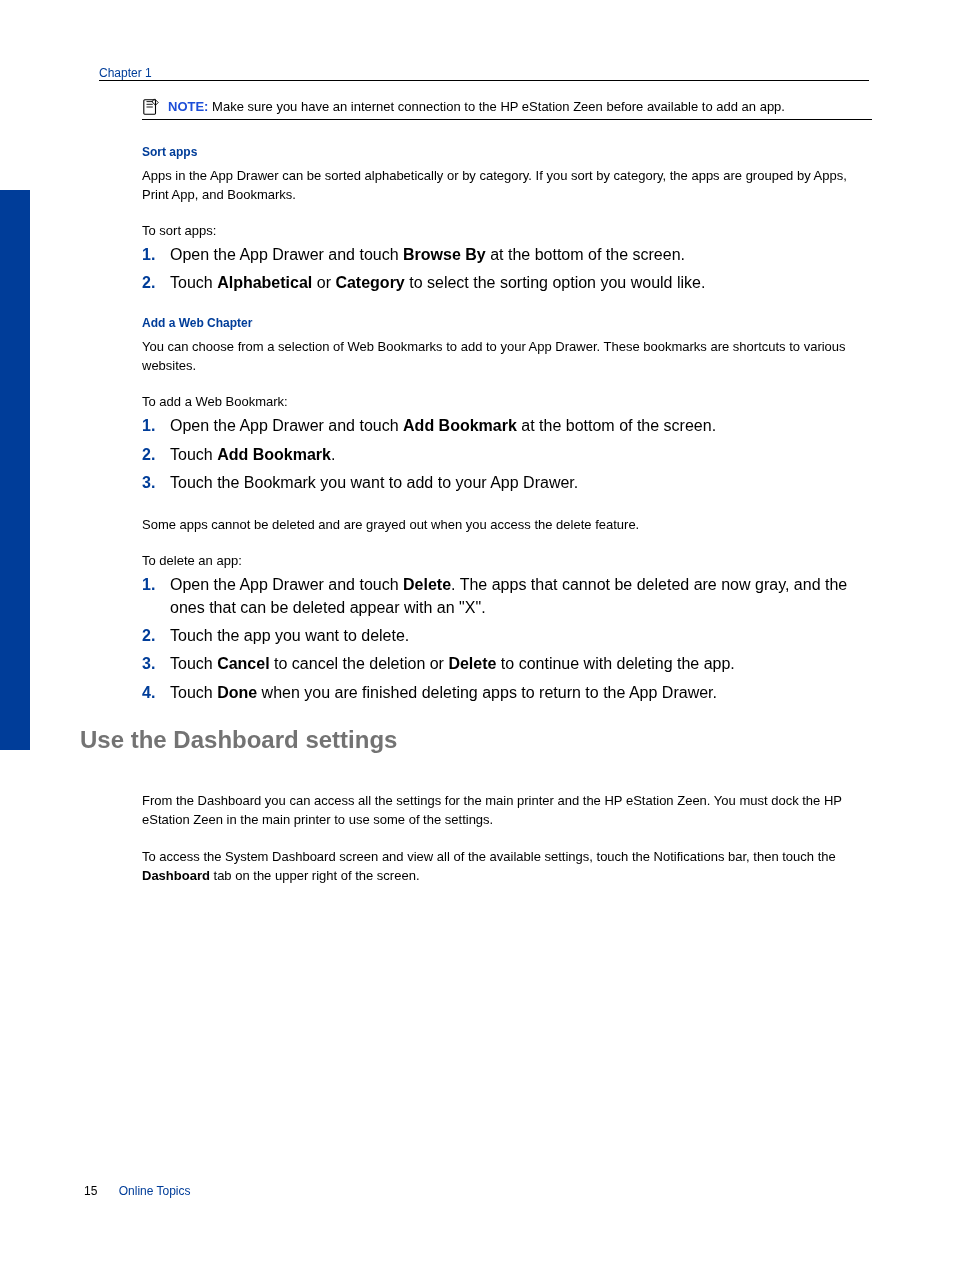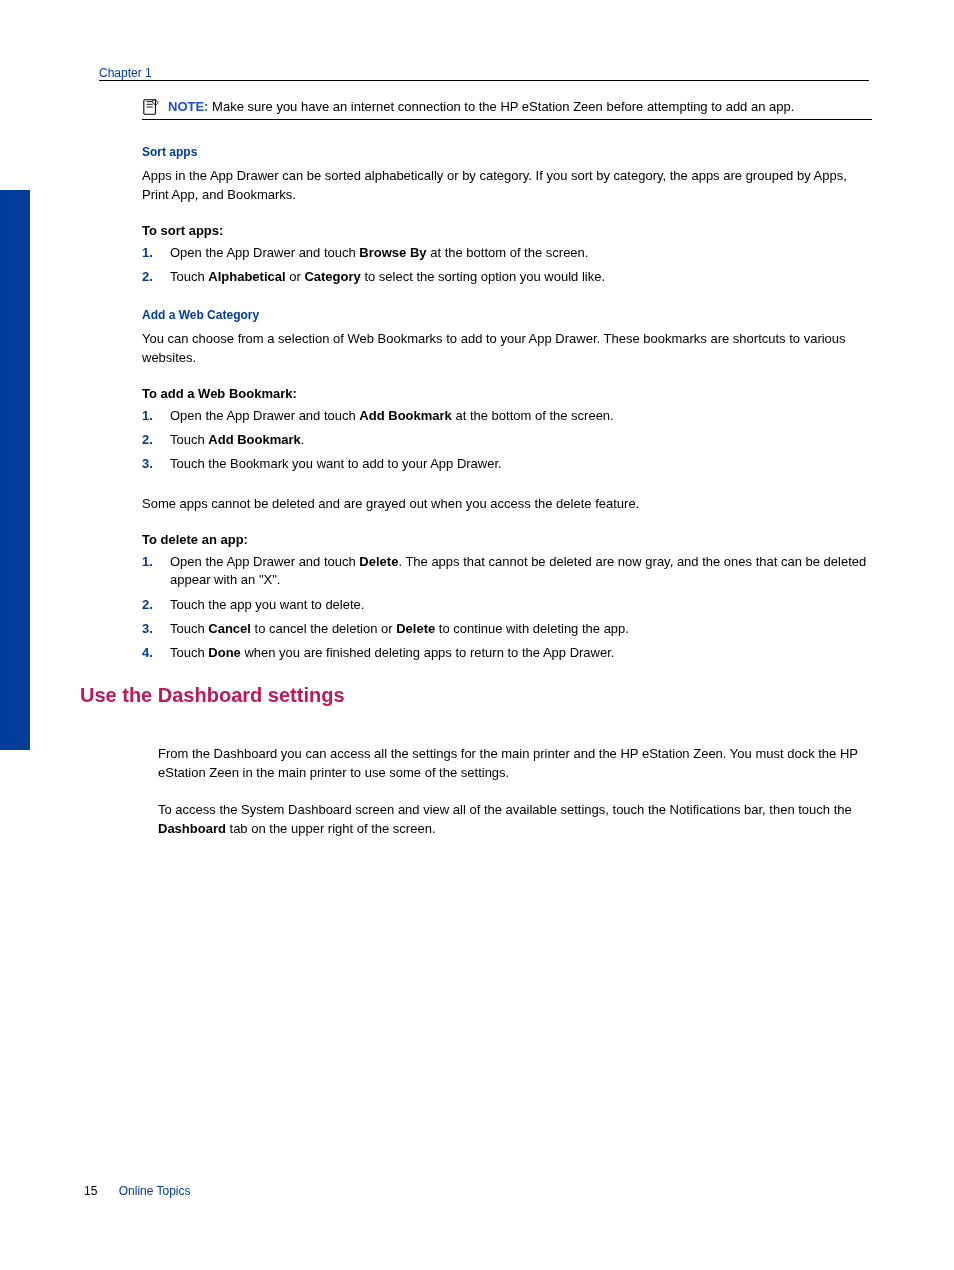--- a/index.html
+++ b/index.html
@@ -81,53 +81,52 @@
       font-size: 12px;
       margin-bottom: 8px;
     }
     .body-text {
       font-size: 13px;
       line-height: 1.45;
       margin-bottom: 18px;
     }
     .steps-title {
       font-size: 13px;
-      font-weight: bold;
+      font-weight: normal;
       margin-bottom: 6px;
     }
     ol.steps {
       list-style: none;
       counter-reset: step;
       margin-bottom: 22px;
     }
     ol.steps li {
       counter-increment: step;
-      font-size: 13px;
+      font-size: 16px;
       line-height: 1.4;
       margin-bottom: 6px;
       padding-left: 28px;
       position: relative;
     }
     ol.steps li::before {
       content: counter(step) ".";
       position: absolute;
       left: 0;
       color: #003d99;
       font-weight: bold;
     }
     .section-h1 {
       position: absolute;
       left: 80px;
-      color: #be185d;
-      font-size: 20px;
+      color: #737373;
+      font-size: 24px;
       font-weight: bold;
     }
     .dash-body {
       margin-top: 38px;
-      margin-left: 16px;
     }
     .footer {
       position: absolute;
       left: 84px;
       bottom: 72px;
       font-size: 12px;
     }
     .footer .pnum { color: #000; margin-right: 18px; }
     .footer .ftitle { color: #003d99; }
     b { font-weight: bold; }
@@ -144,40 +143,40 @@
 <div class="note-row">
   <span class="note-icon">
     <svg viewBox="0 0 20 20" width="18" height="18">
       <rect x="2" y="2" width="13" height="16" rx="1" fill="none" stroke="#000" stroke-width="1.2"></rect>
       <path d="M5 4 L12 4 M5 7 L12 7 M5 10 L12 10" stroke="#000" stroke-width="1"></path>
       <path d="M14 1 L18 5 L15 8 L11 4 Z" fill="none" stroke="#000" stroke-width="1"></path>
     </svg>
   </span>
   <span class="note-text">
     <span class="note-label">NOTE:</span>
-    <span>Make sure you have an internet connection to the HP eStation Zeen before attempting to add an app.</span>
+    <span>Make sure you have an internet connection to the HP eStation Zeen before available to add an app.</span>
   </span>
 </div>
 <div class="note-rule"></div>
 
 <div class="content">
 
   <div class="sub-h">Sort apps</div>
   <div class="body-text">Apps in the App Drawer can be sorted alphabetically or by category. If you sort by category, the apps are grouped by Apps, Print App, and Bookmarks.</div>
   <div class="steps-title">To sort apps:</div>
   <ol class="steps">
     <li>
       <span>Open the App Drawer and touch </span><b>Browse By</b><span> at the bottom of the screen.</span>
     </li>
     <li>
       <span>Touch </span><b>Alphabetical</b><span> or </span><b>Category</b><span> to select the sorting option you would like.</span>
     </li>
   </ol>
 
-  <div class="sub-h">Add a Web Category</div>
+  <div class="sub-h">Add a Web Chapter</div>
   <div class="body-text">You can choose from a selection of Web Bookmarks to add to your App Drawer. These bookmarks are shortcuts to various websites.</div>
   <div class="steps-title">To add a Web Bookmark:</div>
   <ol class="steps">
     <li>
       <span>Open the App Drawer and touch </span><b>Add Bookmark</b><span> at the bottom of the screen.</span>
     </li>
     <li>
       <span>Touch </span><b>Add Bookmark</b><span>.</span>
     </li>
     <li>Touch the Bookmark you want to add to your App Drawer.</li>

